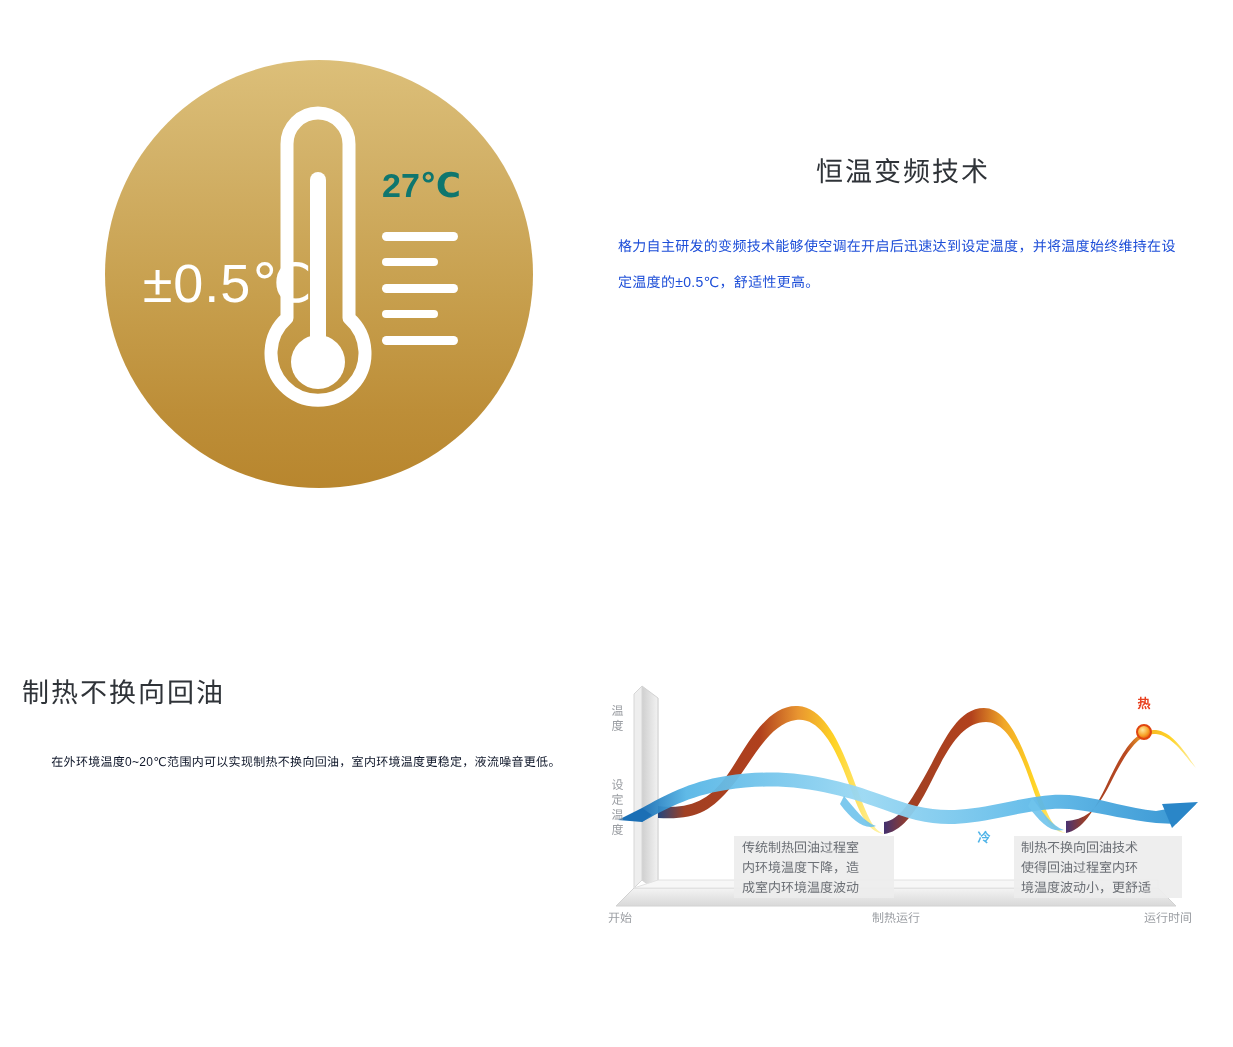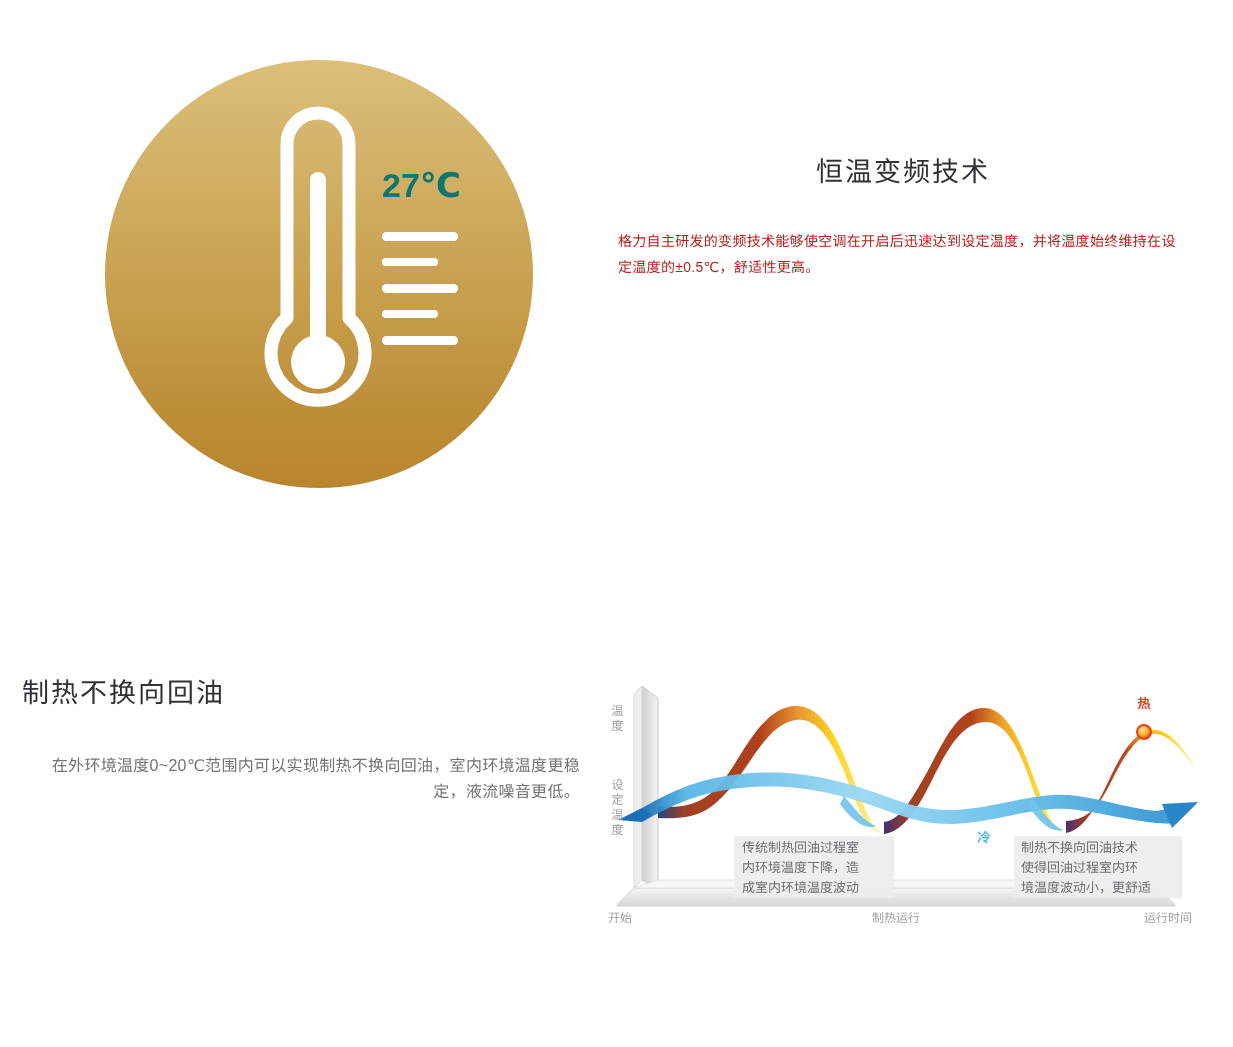--- a/index.html
+++ b/index.html
@@ -37,37 +37,37 @@
   }
 
   .sec1-title{
     position:absolute;left:618px;top:132px;width:570px;
     text-align:center;
     color:#2f3338;font-size:27px;line-height:36px;letter-spacing:2px;
     font-weight:400;
   }
   .sec1-body{
     position:absolute;left:618px;top:214px;width:560px;
-    color:#b91c1c;font-size:14px;line-height:26px;letter-spacing:.3px;
+    color:#1d4ed8;font-size:14px;line-height:36px;letter-spacing:.3px;
     text-align:left;
   }
 
   
   .sec2{position:absolute;left:0;top:540px;width:1233px;height:507px;}
 
   .sec2-title{
     position:absolute;left:22px;top:113px;width:570px;
     text-align:left;
     color:#2f3338;font-size:27px;line-height:36px;letter-spacing:2px;
     font-weight:400;
   }
   .sec2-body{
     position:absolute;left:32px;top:197px;width:548px;
-    color:#737373;font-size:16px;line-height:26px;letter-spacing:.3px;
-    text-align:right;
+    color:#0f172a;font-size:12px;line-height:26px;letter-spacing:.3px;
+    text-align:center;
   }
   .chart-holder{
     position:absolute;left:600px;top:140px;width:600px;height:260px;
   }
   .chart-holder svg{display:block;}
 
   .axis-text{font-family:"Liberation Sans","DejaVu Sans",sans-serif;}
 </style>
 </head>
 <body>
@@ -92,20 +92,21 @@
 
         <g fill="#ffffff">
           <rect x="277" y="172" width="76" height="9" rx="4.5"></rect>
           <rect x="277" y="198" width="56" height="8" rx="4"></rect>
           <rect x="277" y="224" width="76" height="9" rx="4.5"></rect>
           <rect x="277" y="250" width="56" height="8" rx="4"></rect>
           <rect x="277" y="276" width="76" height="9" rx="4.5"></rect>
         </g>
       </svg>
 
+      <div class="plusminus">±0.5℃</div>
 
       <div class="temp-read">27℃</div>
     </div>
 
     <h2 class="sec1-title">恒温变频技术</h2>
 
     <p class="sec1-body">格力自主研发的变频技术能够使空调在开启后迅速达到设定温度，并将温度始终维持在设定温度的±0.5℃，舒适性更高。</p>
   </section>
 
   <section class="sec2">

